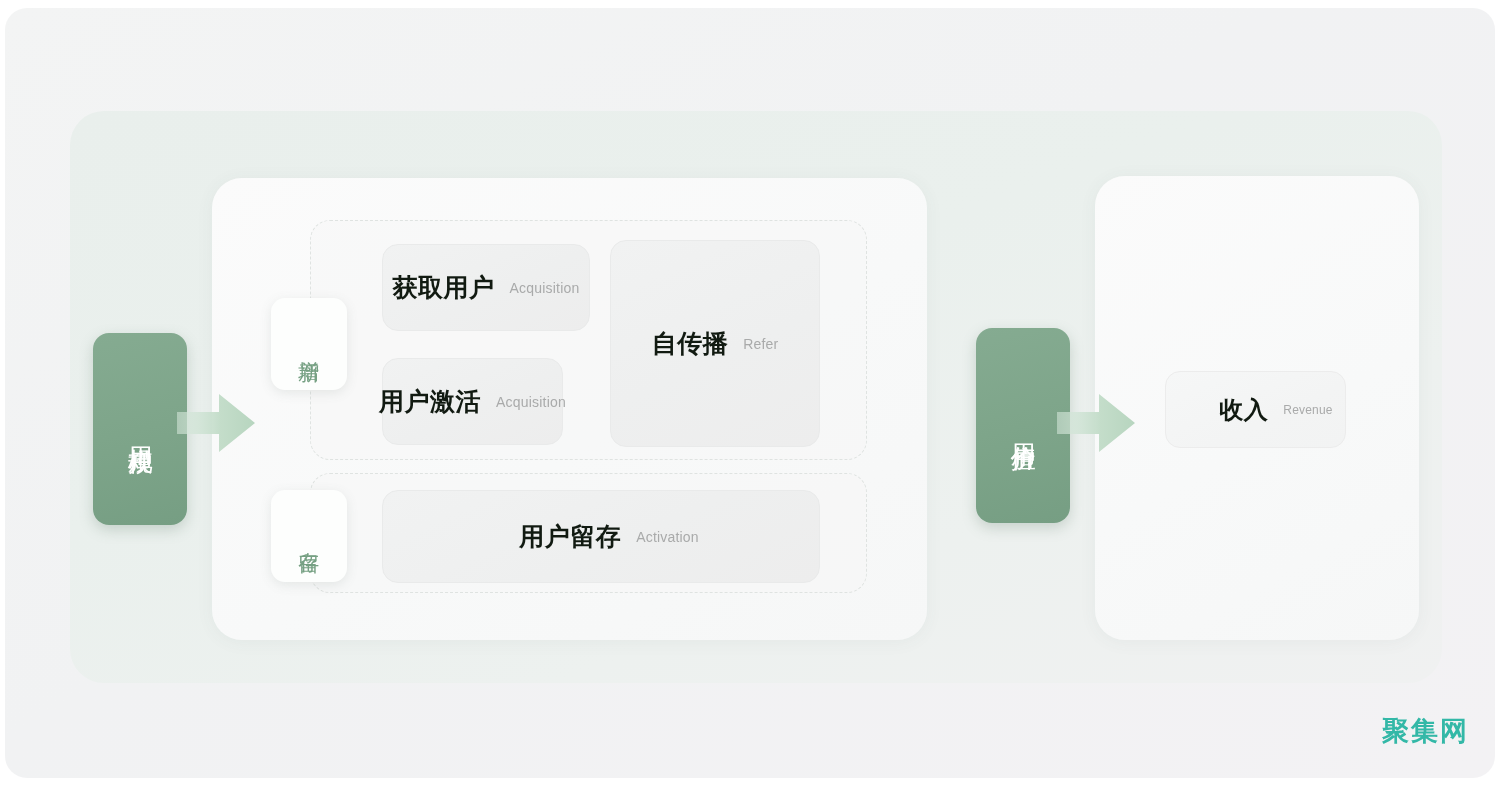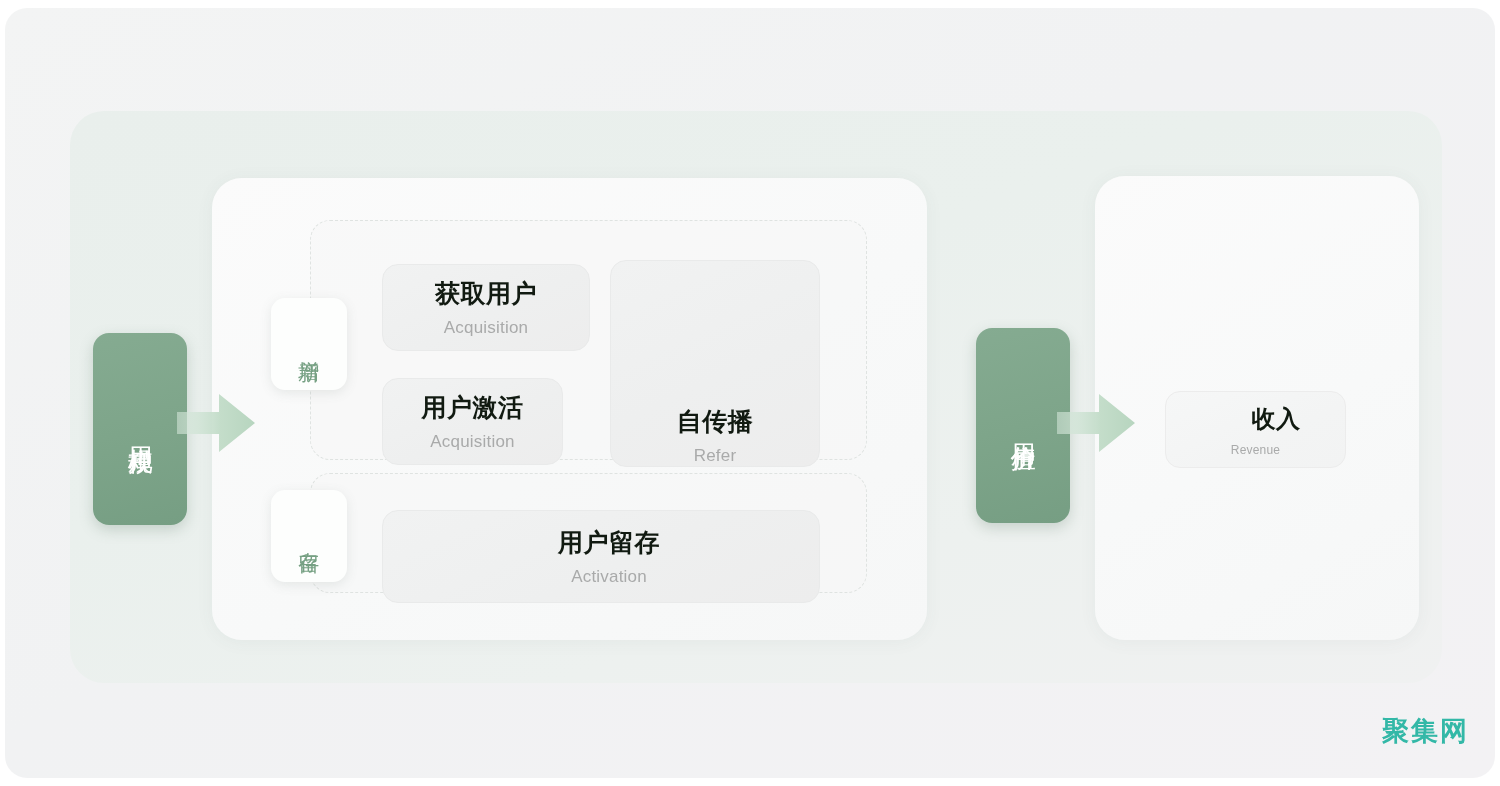--- a/index.html
+++ b/index.html
@@ -91,42 +91,41 @@
   }
   .badge-new{ left:266px; top:290px; width:76px; height:92px; }
   .badge-ret{ left:266px; top:482px; width:76px; height:92px; }
 
   
   .card{
     position:absolute;
     background:linear-gradient(155deg,#f1f2f2 0%,#eeefef 55%,#ededed 100%);
     border:1px solid #e9eaea;
     border-radius:16px;
-    display:flex; flex-direction:column;
+    display:flex; flex-direction:row;
     align-items:center; justify-content:center;
-    gap:8px;
-    margin-top:20px;
+    gap:15px;
   }
   .card-cn{
     color:#111a11;
     font-size:25px;
     font-weight:bold;
     letter-spacing:.5px;
     white-space:nowrap;
   }
   .card-en{
     color:#a9aaaa;
-    font-size:17px;
+    font-size:14px;
     font-weight:400;
     letter-spacing:.2px;
     white-space:nowrap;
   }
   .card-acq{ left:377px; top:236px; width:208px; height:87px; }
   .card-act{ left:377px; top:350px; width:181px; height:87px; }
-  .card-ref{ left:605px; top:232px; width:210px; height:207px;justify-content:flex-end; }
+  .card-ref{ left:605px; top:232px; width:210px; height:207px; }
   .card-retn{ left:377px; top:482px; width:438px; height:93px;padding-left:16px; }
   .card-rev{
     left:1160px; top:363px; width:181px; height:77px;
     background:linear-gradient(155deg,#f6f7f7 0%,#f3f4f4 60%,#f2f3f3 100%);
     border:1px solid #ececec;
     border-radius:15px;
   }
   .card-rev .card-cn{ font-size:24px;padding-left:41px; }
   .card-rev .card-en{ font-size:12px; }
 

